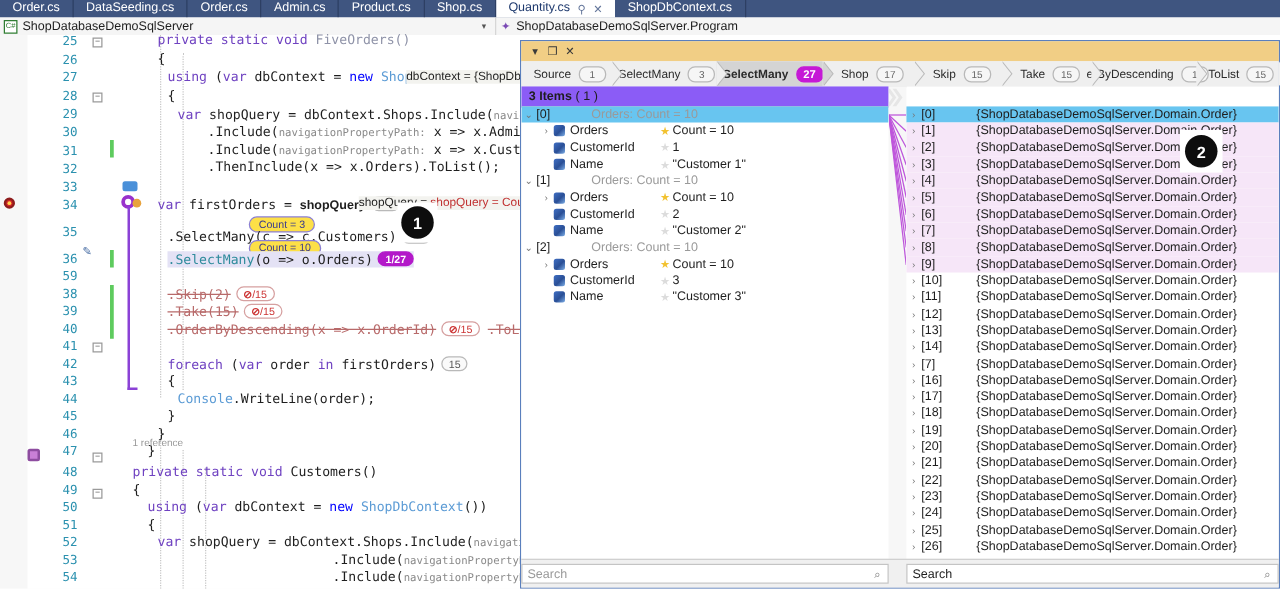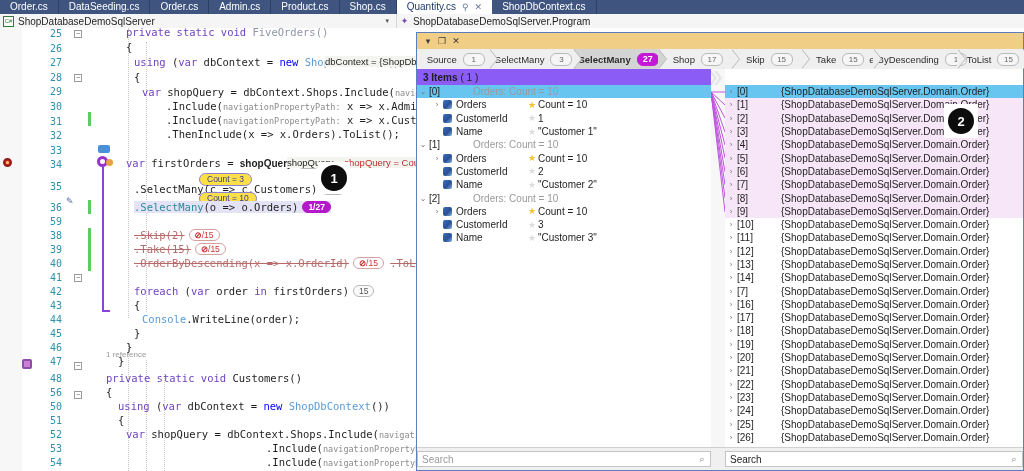--- a/index.html
+++ b/index.html
@@ -325,21 +325,21 @@
     <div class="cline" style="top:314px;">
         <span class="lnum">46</span>
       </div>
     <div class="cline" style="top:328px;">
         <span class="lnum">47</span>
       </div>
     <div class="cline" style="top:345px;">
         <span class="lnum">48</span>
       </div>
     <div class="cline" style="top:359px;">
-        <span class="lnum">56</span>
+        <span class="lnum">49</span>
       </div>
     <div class="cline" style="top:373px;">
         <span class="lnum">50</span>
       </div>
     <div class="cline" style="top:387px;">
         <span class="lnum">51</span>
       </div>
     <div class="cline" style="top:401px;">
         <span class="lnum">52</span>
       </div>

